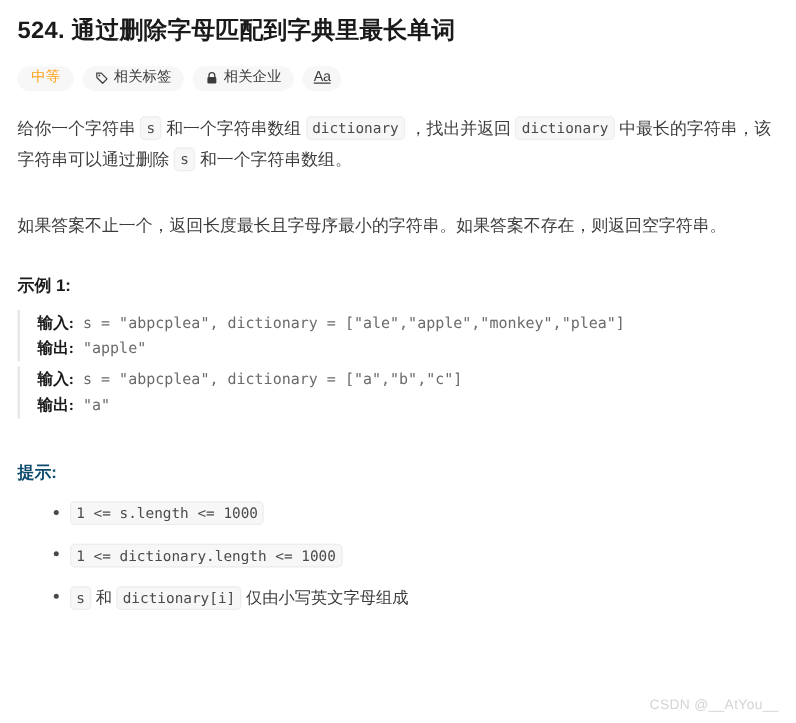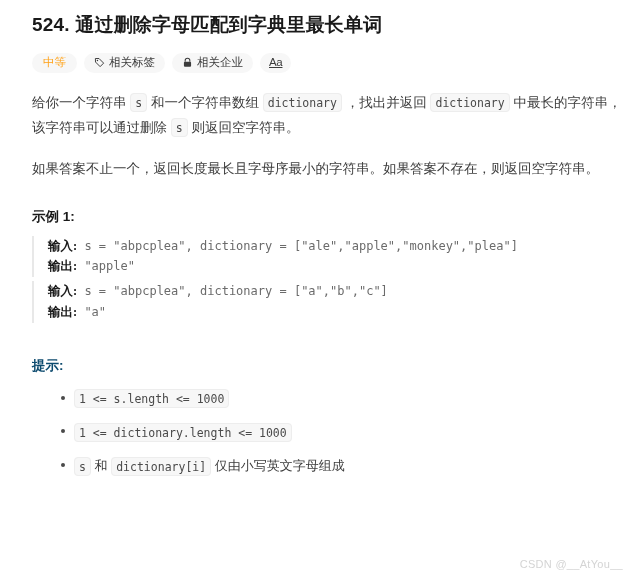--- a/index.html
+++ b/index.html
@@ -10,21 +10,21 @@
   body {
     width: 637px;
     height: 578px;
     position: relative;
     overflow: hidden;
     font-family: "Liberation Sans", "DejaVu Sans", sans-serif;
     color: #262626;
     -webkit-font-smoothing: antialiased;
   }
   .page {
-    padding: 12px 14px 0 32px;
+    padding: 12px 14px 0 14px;
     box-sizing: border-box;
   }
 
   
   .title {
     font-size: 19px;
     font-weight: bold;
     color: #1a1a1a;
     line-height: 1.4;
     margin: 0 0 14px 0;
@@ -77,21 +77,21 @@
     color: #3c3c3c;
   }
 
   
   .para {
     font-size: 13.5px;
     line-height: 1.85;
     color: #3c3c3c;
     margin: 0 0 8px 0;
   }
-  .para.second { margin-top: 16px; }
+  .para.second { margin-top: 28px; }
 
   code.inline {
     font-family: "DejaVu Sans Mono", "Liberation Mono", monospace;
     font-size: 11.5px;
     background: #f7f7f7;
     border: 1px solid #ededed;
     border-radius: 4px;
     padding: 1.5px 4px;
     color: #4a4a4a;
     white-space: nowrap;
@@ -200,21 +200,21 @@
       <span>相关企业</span>
     </span>
 
     <span class="badge square">
       <span class="aa-glyph">Aa</span>
     </span>
 
   </div>
 
   <p class="para">
-    <span>给你一个字符串 </span><code class="inline">s</code><span> 和一个字符串数组 </span><code class="inline">dictionary</code><span> ，找出并返回 </span><code class="inline">dictionary</code><span> 中最长的字符串，该字符串可以通过删除 </span><code class="inline">s</code><span> 则返回空字符串。</span>
+    <span>给你一个字符串 </span><code class="inline">s</code><span> 和一个字符串数组 </span><code class="inline">dictionary</code><span> ，找出并返回 </span><code class="inline">dictionary</code><span> 中最长的字符串，该字符串可以通过删除 </span><code class="inline">s</code><span> 和一个字符串数组。</span>
   </p>
 
   <p class="para second">如果答案不止一个，返回长度最长且字母序最小的字符串。如果答案不存在，则返回空字符串。</p>
 
   <div class="section-head">示例 1:</div>
   <div class="example-block">
     <div class="example-line"><span class="lbl">输入:</span><span> s = "abpcplea", dictionary = ["ale","apple","monkey","plea"]</span></div>
     <div class="example-line"><span class="lbl">输出:</span><span> "apple"</span></div>
   </div>
 

